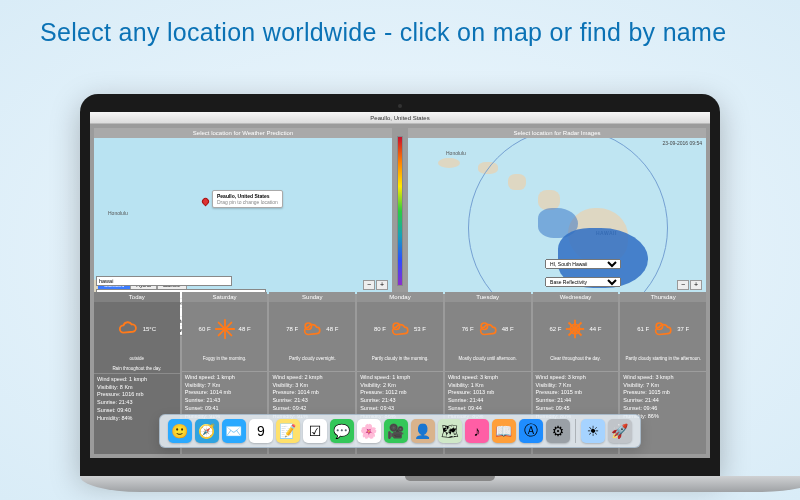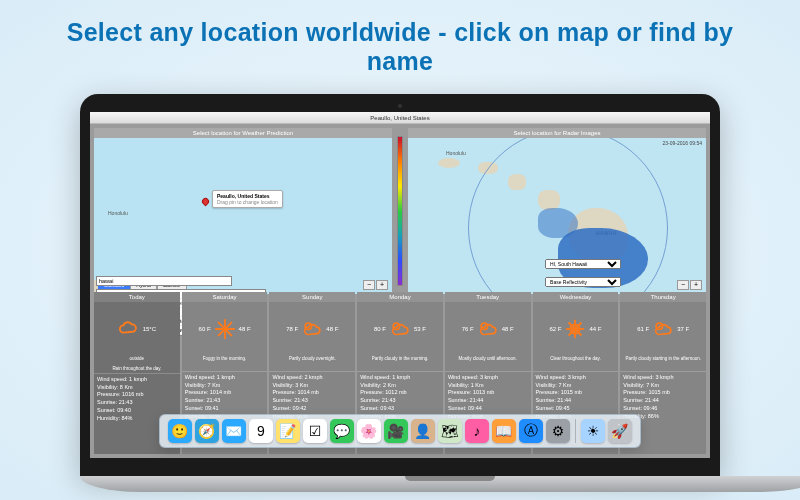--- a/index.html
+++ b/index.html
@@ -3,23 +3,22 @@
 <meta charset="utf-8">
 <style>
   * { margin: 0; padding: 0; box-sizing: border-box; font-family: "Helvetica Neue", Arial, sans-serif; }
   body {
     width: 800px; height: 500px;
     background: radial-gradient(ellipse at center, #ffffff 0%, #e6f3fb 40%, #d9ecf7 100%);
     overflow: hidden;
     position: relative;
   }
   .headline {
-    text-align: center;
     font-size: 25px;
-    font-weight: 700;
+    font-weight: 400;
     color: #0b72b5;
     padding: 18px 40px 10px;
     letter-spacing: 0.3px;
   }
   
   .laptop {
     position: absolute;
     left: 50%; top: 94px;
     transform: translateX(-50%);
     width: 640px;

